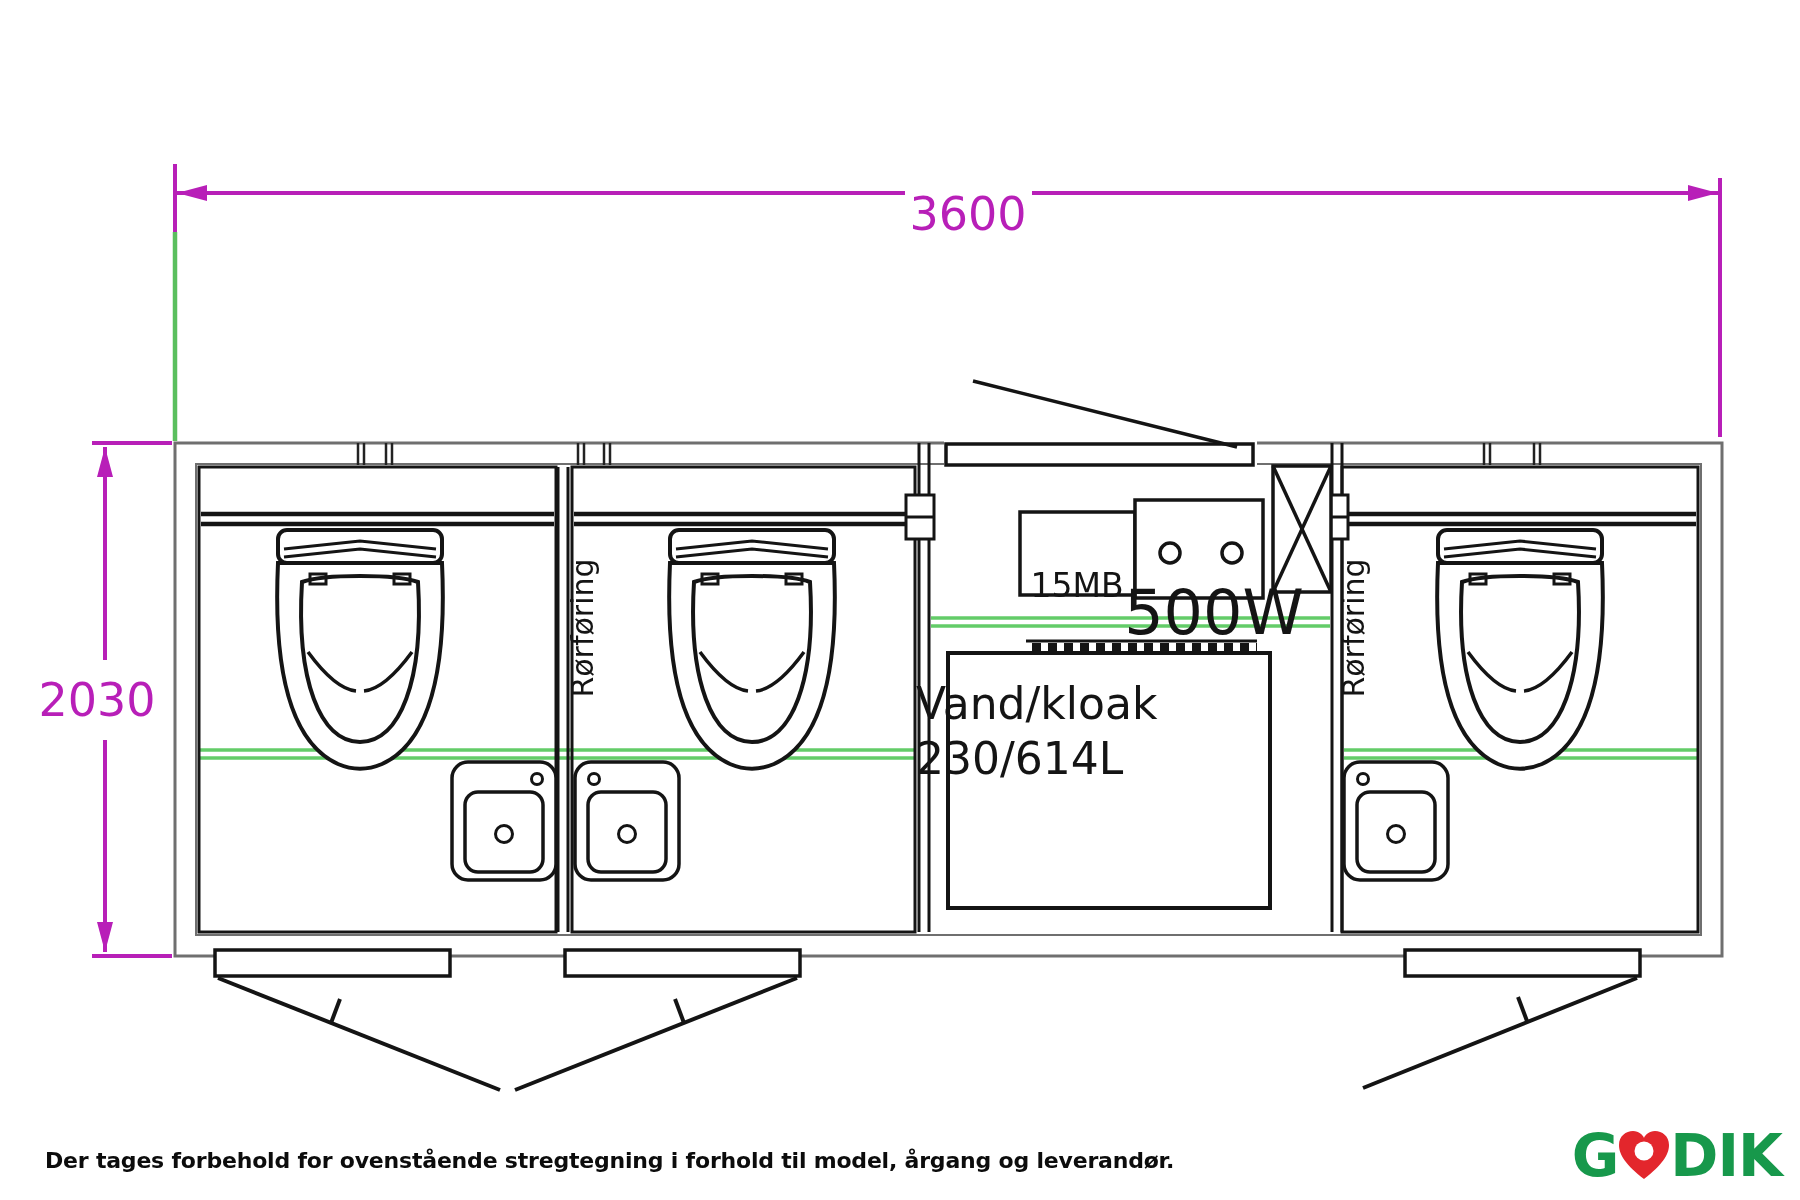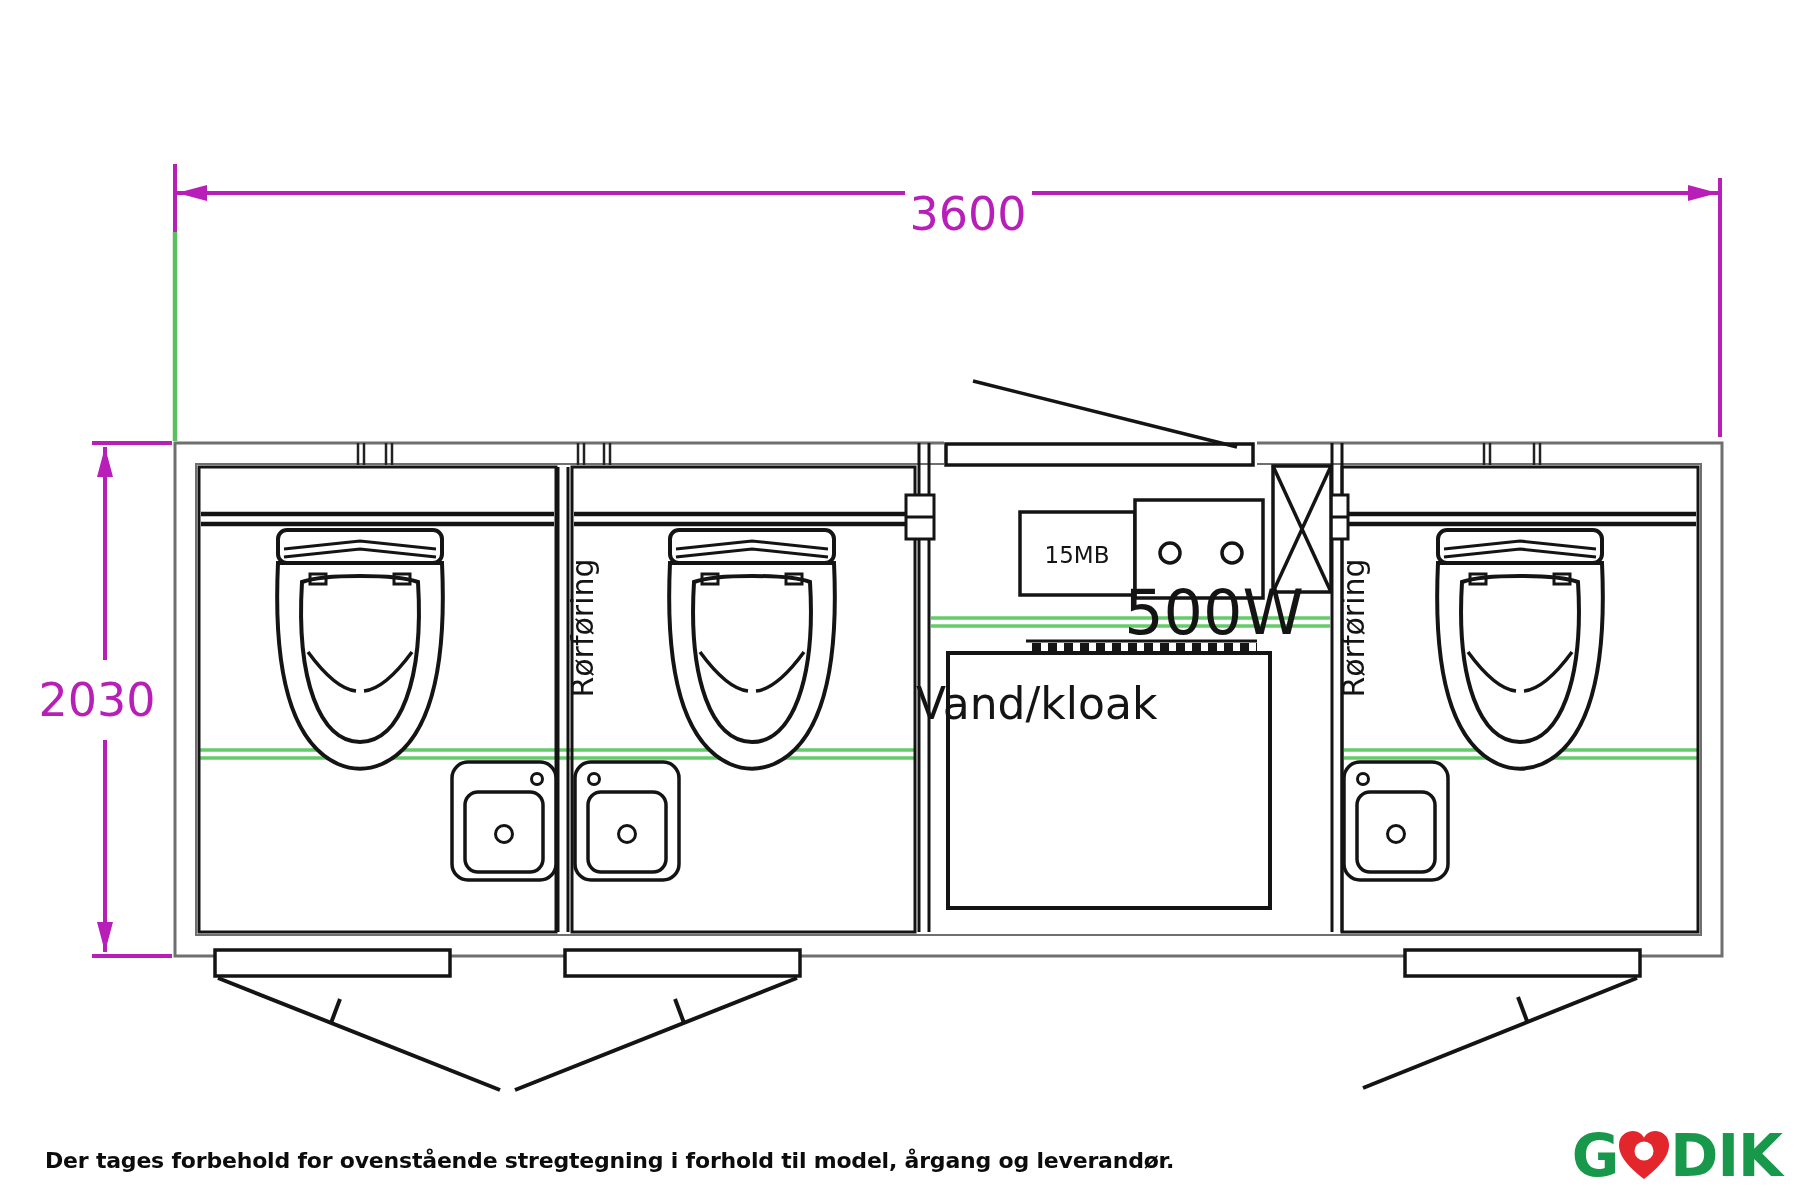--- a/index.html
+++ b/index.html
@@ -4,21 +4,21 @@
 <style>
   html,body{margin:0;padding:0;background:#ffffff;}
   #page{position:relative;width:1800px;height:1200px;background:#ffffff;overflow:hidden;
         font-family:"DejaVu Sans",sans-serif;}
   #plan-svg{position:absolute;left:0;top:0;}
   .lbl{position:absolute;color:#141414;white-space:nowrap;transform:translate(-50%,-50%);}
   .lbl.dim{color:#b81fb8;font-size:46px;}
   .lbl.v{transform:translate(-50%,-50%) rotate(-90deg);}
   #lbl-3600{left:968px;top:190px;margin-top:24px;}
   #lbl-1194{left:97px;top:700px;}
-  #lbl-15mb{left:1077px;top:555px;font-size:23px;}
+  #lbl-15mb{left:1077px;top:585px;font-size:33px;}
   #lbl-500w{left:1214px;top:612px;font-size:62px;}
   #lbl-ror-left{left:582px;top:628px;font-size:30px;}
   #lbl-ror-right{left:1353px;top:628px;font-size:30px;}
   #tank-text{position:absolute;left:916px;top:676px;font-size:44px;line-height:55px;color:#141414;}
   #footer-disclaimer{position:absolute;left:25px;top:1148px;font-size:22px;font-weight:bold;
         color:#0c0c0c;letter-spacing:-0.2px;margin-left:20px;}
   #logo{position:absolute;right:18px;top:1122px;display:flex;align-items:center;
         font-weight:800;font-size:58px;color:#17984b;letter-spacing:-1px;font-family:"DejaVu Sans",sans-serif;}
   #logo .heart{margin:0 -2px;display:block;}
 </style>
@@ -207,20 +207,21 @@
 </svg>
 
 <div class="lbl dim" id="lbl-3600">3600</div>
 <div class="lbl dim" id="lbl-1194">2030</div>
 <div class="lbl" id="lbl-15mb">15MB</div>
 <div class="lbl" id="lbl-500w">500W</div>
 <div class="lbl v" id="lbl-ror-left">Rørføring</div>
 <div class="lbl v" id="lbl-ror-right">Rørføring</div>
 <div id="tank-text">
   <div>Vand/kloak</div>
+  <div>230/614L</div>
 </div>
 
 <div id="footer-disclaimer">Der tages forbehold for ovenstående stregtegning i forhold til model, årgang og leverandør.</div>
 
 <div id="logo">
   <span>G</span>
   <svg class="heart" width="56" height="54" viewBox="0 0 56 54">
     <path fill="#e3262c" d="M28 50 C10 36 3 26 3 16 C3 7 10 2 17 2 C23 2 27 6 28 9 C29 6 33 2 39 2 C46 2 53 7 53 16 C53 26 46 36 28 50 Z"></path>
     <circle cx="28" cy="22" r="9.5" fill="#ffffff"></circle>
   </svg>

